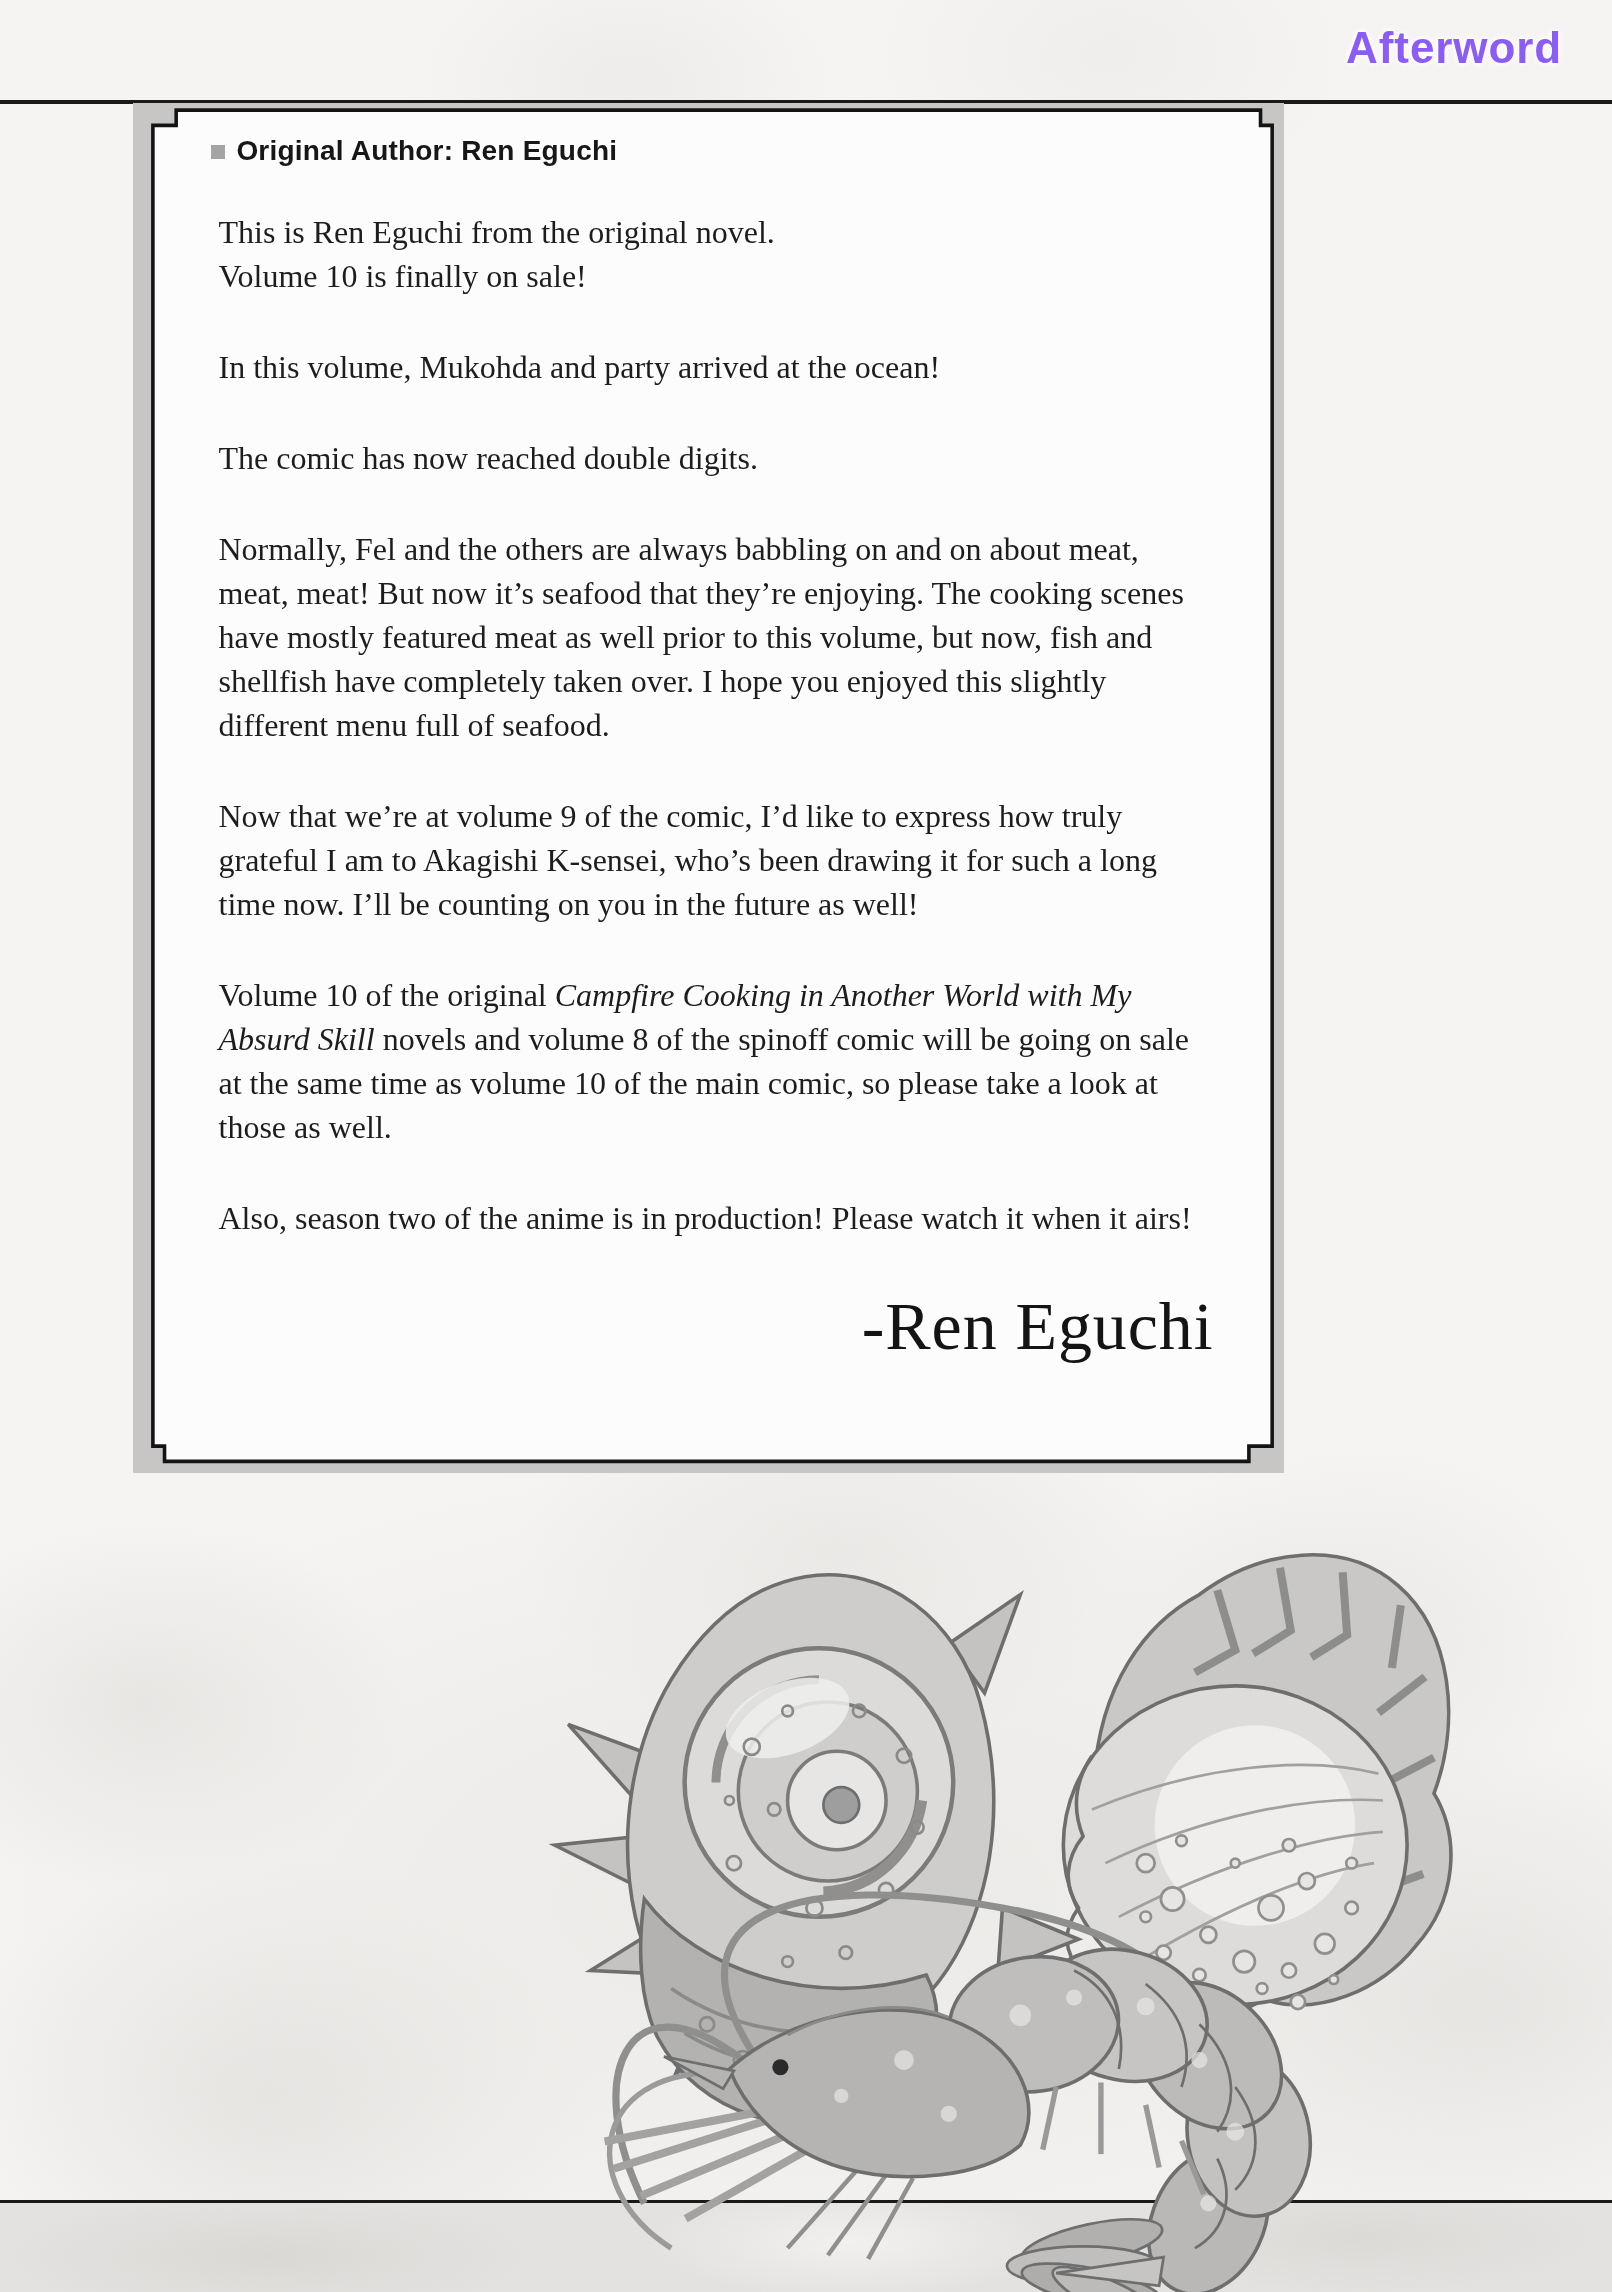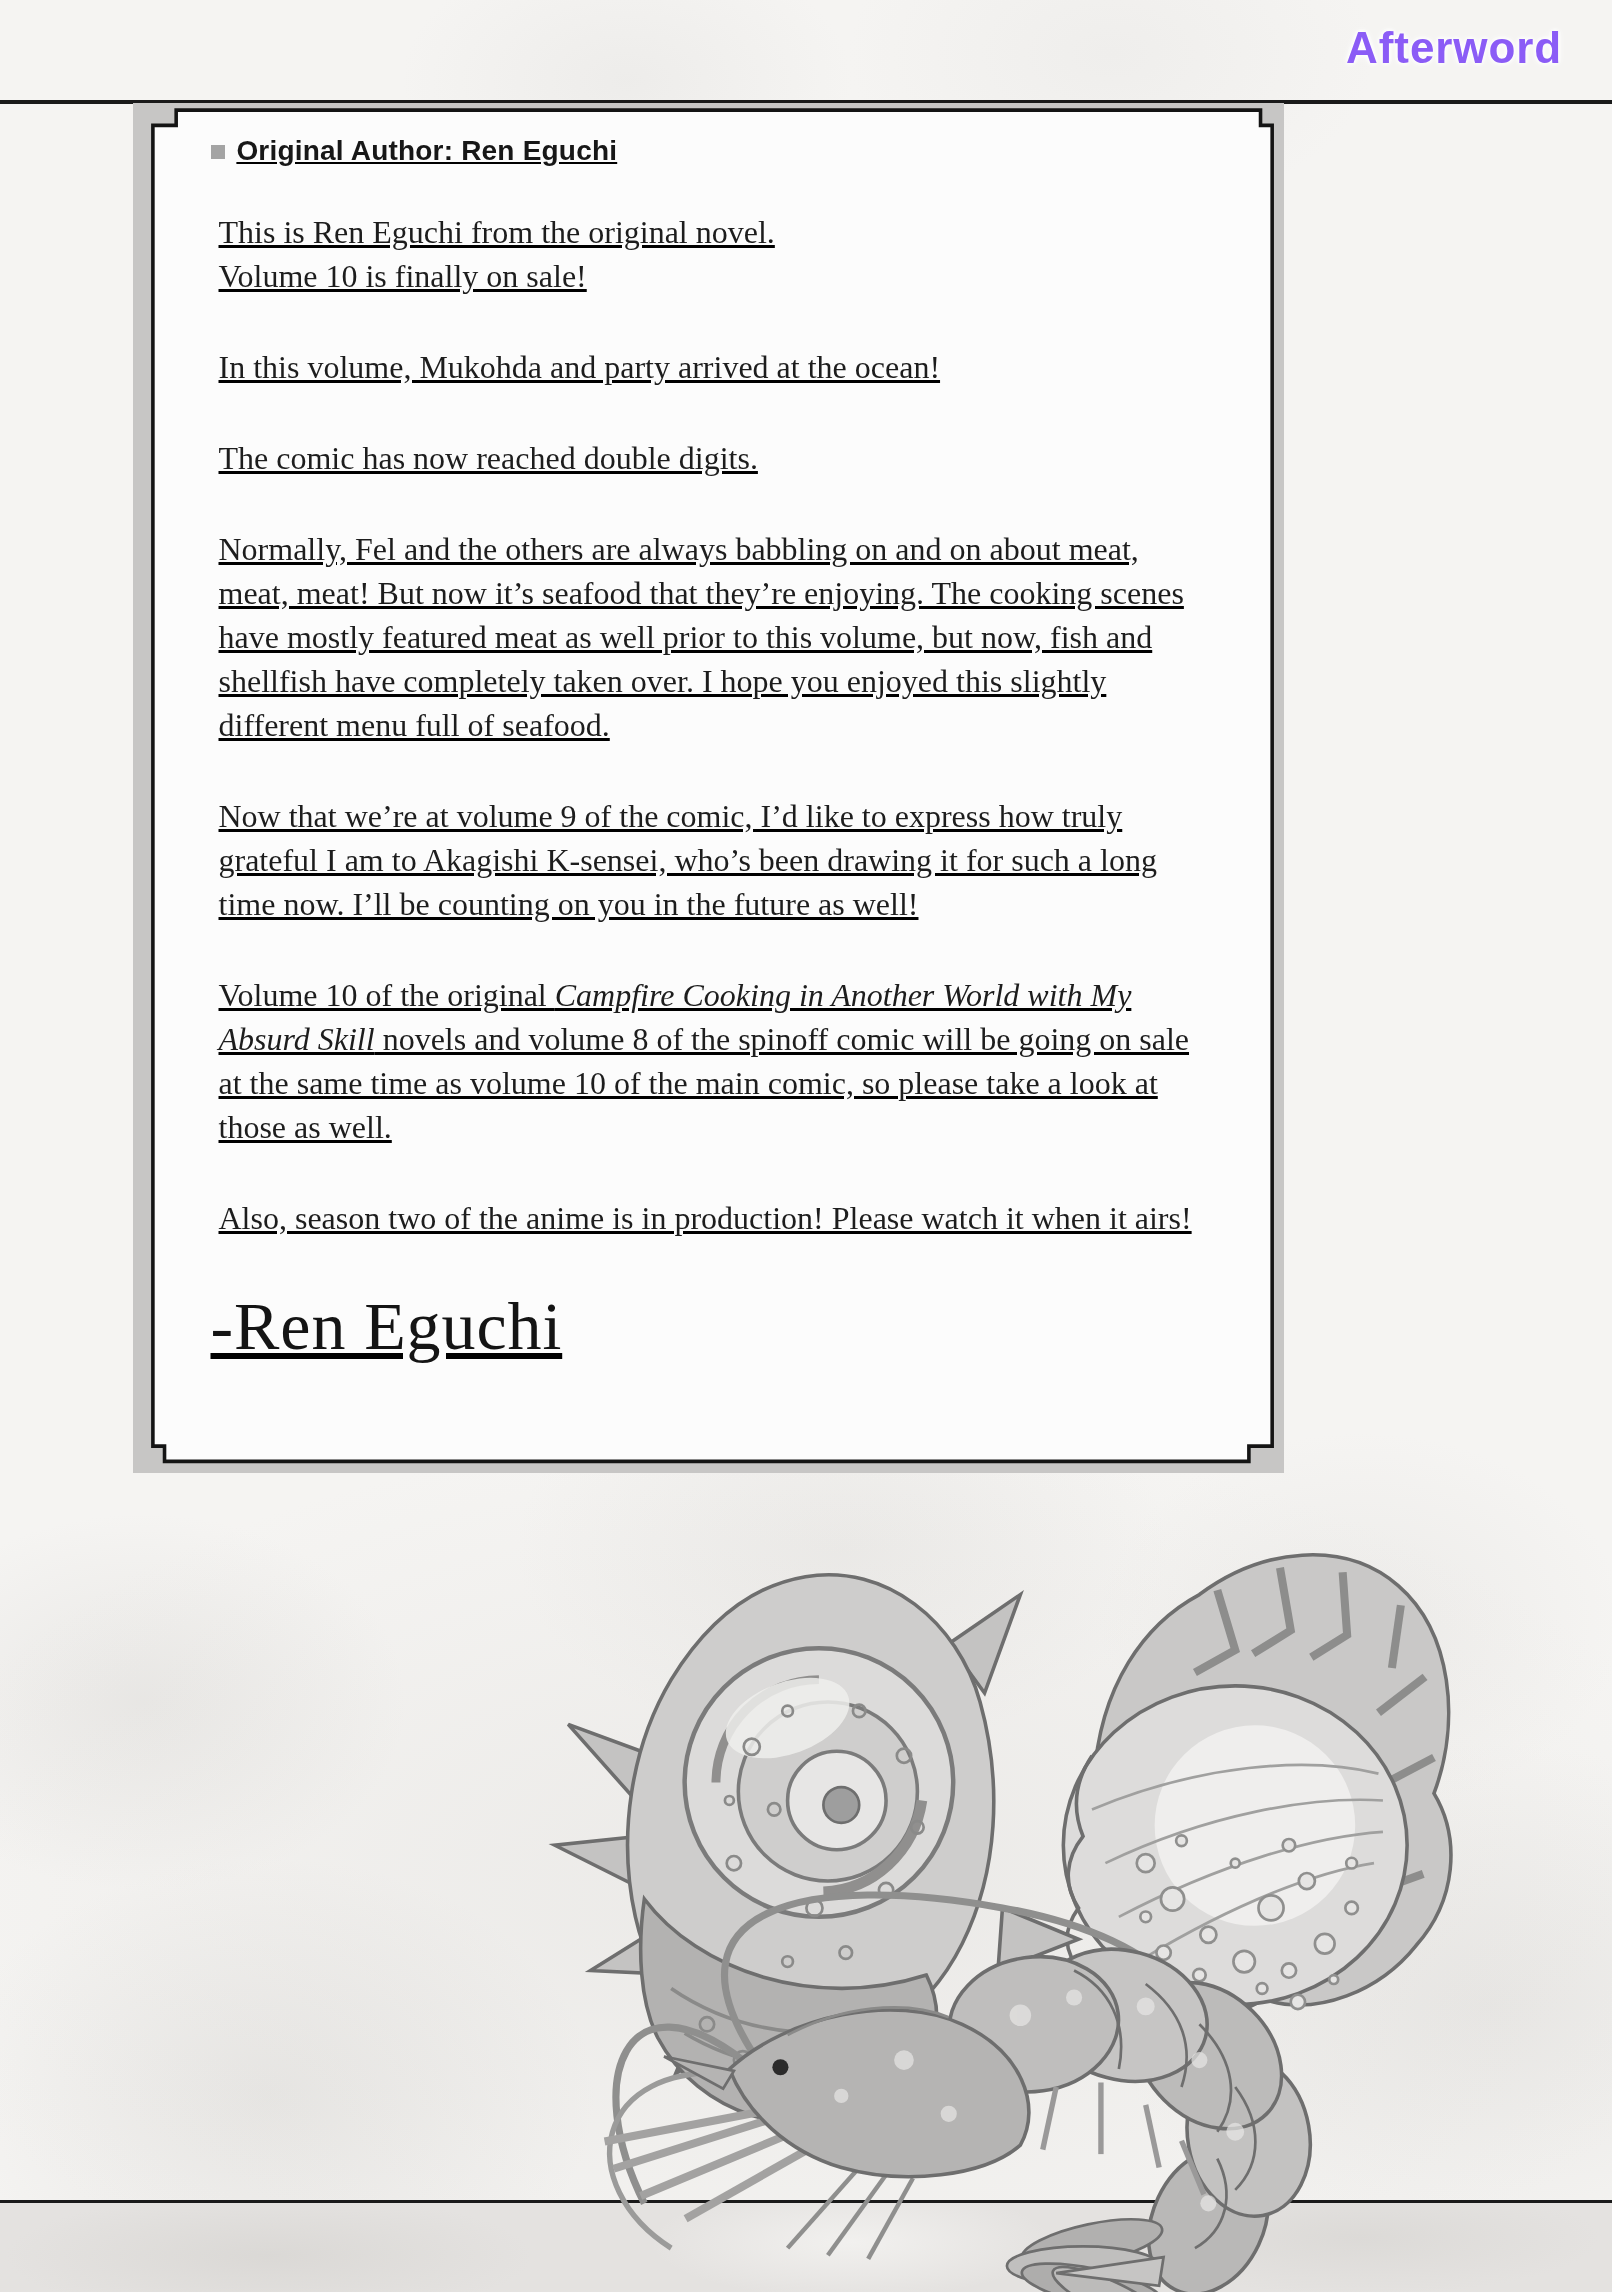--- a/index.html
+++ b/index.html
@@ -34,33 +34,33 @@
   .page-title{
     position:absolute;top:23px;right:51px;z-index:2;
     font-family:"Liberation Sans", sans-serif;font-weight:bold;
     font-size:44px;letter-spacing:0.9px;color:#8b5cf6;
     text-shadow:0 0 5.4px #ffffff,0 0 5.4px #ffffff,0 0 9px #ffffff;
   }
   .frame{position:absolute;left:133px;top:103px;width:1151px;height:1370px;background:#c7c6c5;z-index:2;}
   .frame svg.frame-border{position:absolute;left:0;top:0;display:block;}
   .frame-content{
     position:absolute;left:21.5px;top:9px;width:1118px;height:1048px;
-    box-sizing:border-box;padding:23px 36px 7px 56px;text-decoration:underline;
+    box-sizing:border-box;padding:23px 36px 7px 56px;
   }
   .box-header{display:flex;align-items:center;gap:11.6px;}
   .bullet{width:14.3px;height:14.3px;background:#a4a4a4;flex:0 0 auto;margin-top:2.7px;}
   .box-header-label{
     font-family:"Liberation Sans", sans-serif;font-weight:bold;
     font-size:28px;color:#171717;letter-spacing:0.2px;
   }
   .box-body{margin-top:43px;width:1003px;}
   .box-body p{margin:0 0 47px 8px;font-size:32px;line-height:44px;color:#1d1d1d;}
   .pre-line{white-space:pre-line;}
   .italic{font-style:italic;}
-  .signature{font-size:68px;color:#141414;letter-spacing:0.9px;}
+  .signature{font-size:68px;color:#141414;letter-spacing:0.9px;text-align:right;}
   .art{position:absolute;left:519px;top:1487px;z-index:3;}
 </style>
 </head>
 <body>
 
 <div class="texture"></div>
 
 <div class="top-rule"></div>
 <div class="bottom-rule"></div>
 <div class="bottom-band"></div>

